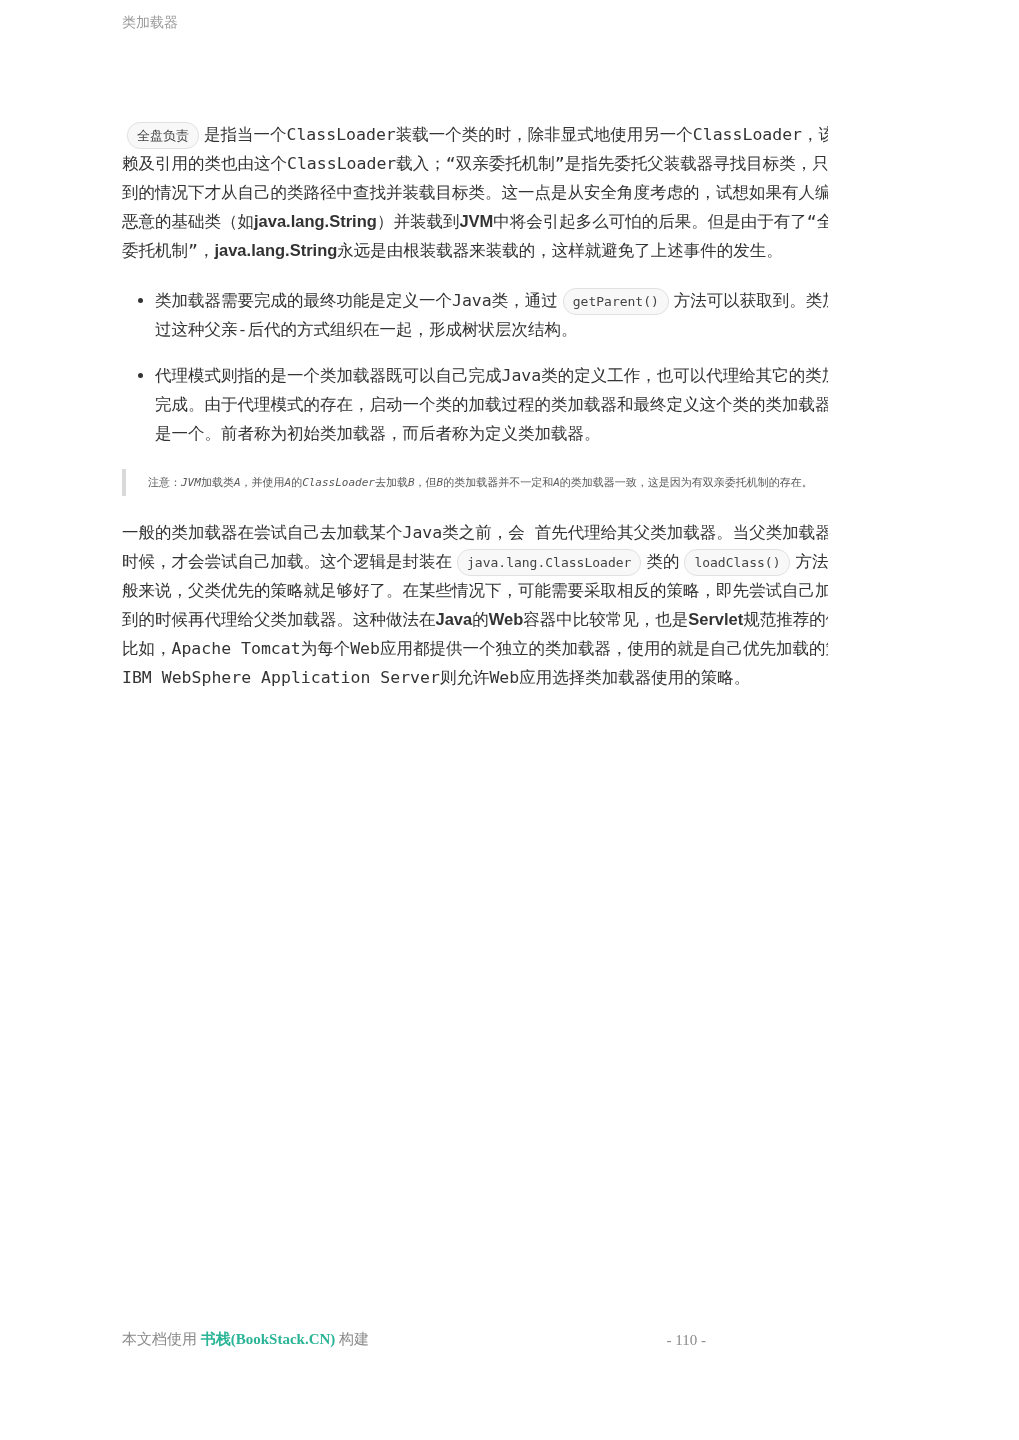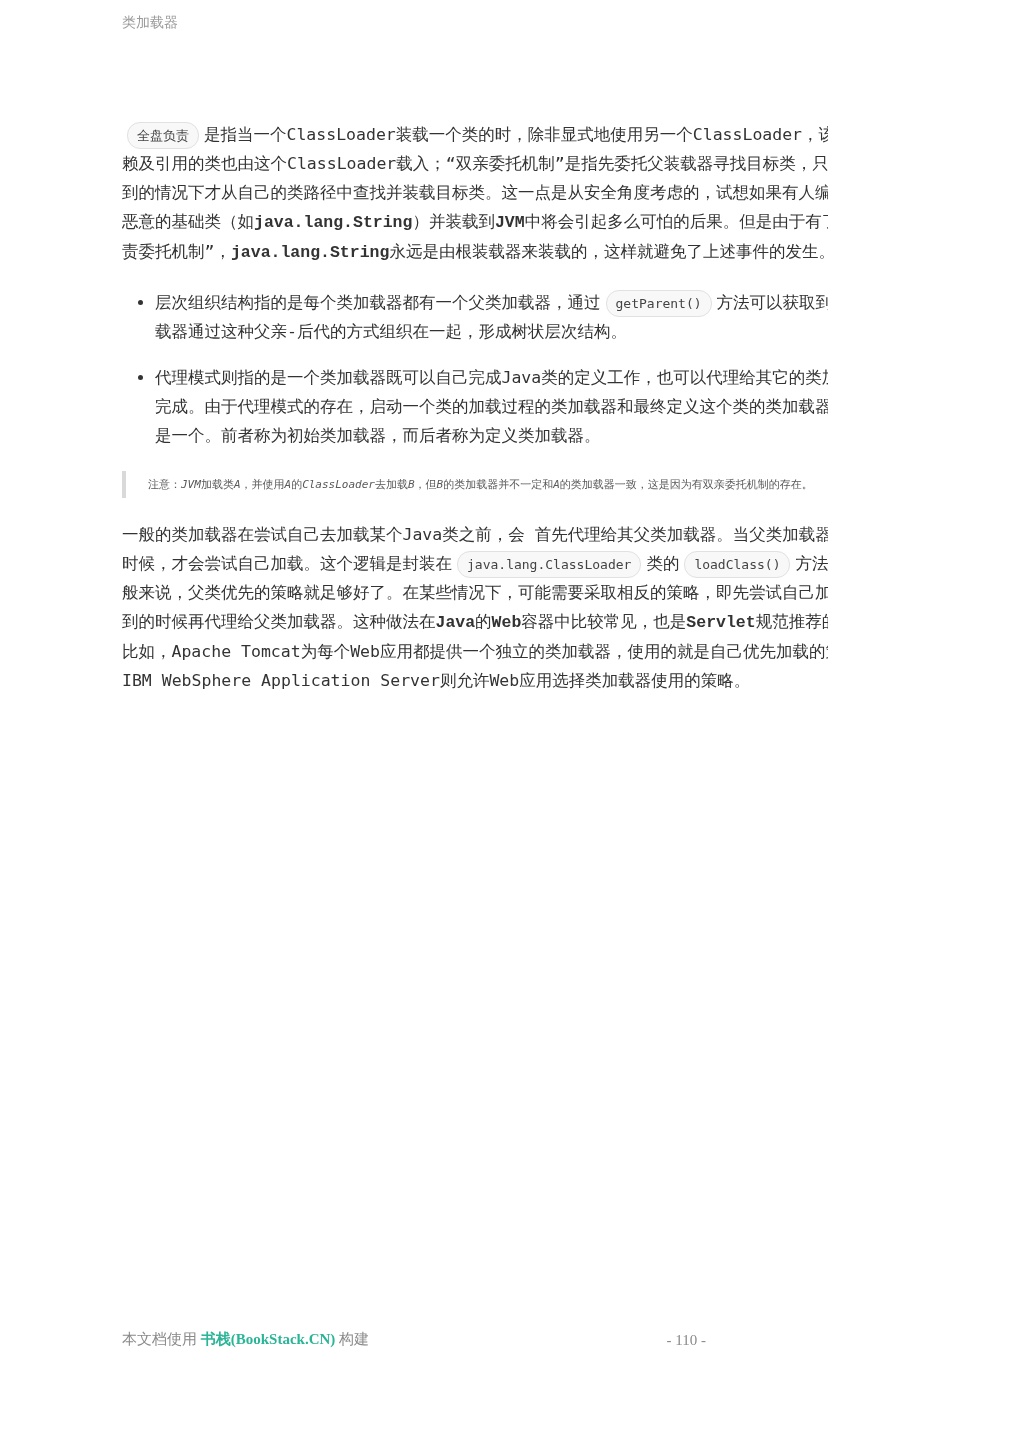--- a/index.html
+++ b/index.html
@@ -31,21 +31,21 @@
     color:#444444;
     background:#f8f8f8;
     border:1px solid #e1e1e1;
     border-radius:13px;
     padding:3px 9px;
     margin:0 5px;
     vertical-align:baseline;
     white-space:nowrap;
   }
   .seg-strong{
-    font-family:Liberation Mono, monospace;
+    font-family:Liberation Sans, sans-serif;
     font-weight:bold;
   }
   .seg-icode{
     font-family:"DejaVu Sans Mono","Liberation Mono",monospace;
     font-style:italic;
   }
   blockquote.note{
     margin:0 0 22px 0;
     border-left:4px solid #d9d9d9;
     padding:3px 10px 3px 22px;
@@ -65,21 +65,21 @@
 <div class="page">
 
   <div class="page-header">类加载器</div>
 
   <main class="doc-body">
 
     <p><span class="inline-code">全盘负责</span><span class="seg-text">是指当一个ClassLoader装载一个类的时，除非显式地使用另一个ClassLoader，该类所依赖及引用的类也由这个ClassLoader载入；“双亲委托机制”是指先委托父装载器寻找目标类，只有在找不到的情况下才从自己的类路径中查找并装载目标类。这一点是从安全角度考虑的，试想如果有人编写了一个恶意的基础类（如</span><span class="seg-strong">java.lang.String</span><span class="seg-text">）并装载到</span><span class="seg-strong">JVM</span><span class="seg-text">中将会引起多么可怕的后果。但是由于有了“全盘负责委托机制”，</span><span class="seg-strong">java.lang.String</span><span class="seg-text">永远是由根装载器来装载的，这样就避免了上述事件的发生。</span></p>
 
 
     <ul>
-      <li><span class="seg-text">层次组织结构指的是每个类加载器都有一个父类加载器，通过</span><span class="inline-code">getParent()</span><span class="seg-text">方法可以获取到。类加载器通过这种父亲-后代的方式组织在一起，形成树状层次结构。</span></li>
+      <li><span class="seg-text">类加载器需要完成的最终功能是定义一个Java类，通过</span><span class="inline-code">getParent()</span><span class="seg-text">方法可以获取到。类加载器通过这种父亲-后代的方式组织在一起，形成树状层次结构。</span></li>
       <li><span class="seg-text">代理模式则指的是一个类加载器既可以自己完成Java类的定义工作，也可以代理给其它的类加载器来完成。由于代理模式的存在，启动一个类的加载过程的类加载器和最终定义这个类的类加载器可能并不是一个。前者称为初始类加载器，而后者称为定义类加载器。</span></li>
     </ul>
 
 
     <blockquote class="note"><span class="seg-text">注意：</span><span class="seg-icode">JVM</span><span class="seg-text">加载类</span><span class="seg-icode">A</span><span class="seg-text">，并使用</span><span class="seg-icode">A</span><span class="seg-text">的</span><span class="seg-icode">ClassLoader</span><span class="seg-text">去加载</span><span class="seg-icode">B</span><span class="seg-text">，但</span><span class="seg-icode">B</span><span class="seg-text">的类加载器并不一定和</span><span class="seg-icode">A</span><span class="seg-text">的类加载器一致，这是因为有双亲委托机制的存在。</span></blockquote>
 
     <p><span class="seg-text">一般的类加载器在尝试自己去加载某个Java类之前，会 首先代理给其父类加载器。当父类加载器找不到的时候，才会尝试自己加载。这个逻辑是封装在</span><span class="inline-code">java.lang.ClassLoader</span><span class="seg-text">类的</span><span class="inline-code">loadClass()</span><span class="seg-text">方法中的。一般来说，父类优先的策略就足够好了。在某些情况下，可能需要采取相反的策略，即先尝试自己加载，找不到的时候再代理给父类加载器。这种做法在</span><span class="seg-strong">Java</span><span class="seg-text">的</span><span class="seg-strong">Web</span><span class="seg-text">容器中比较常见，也是</span><span class="seg-strong">Servlet</span><span class="seg-text">规范推荐的做法。 比如，Apache Tomcat为每个Web应用都提供一个独立的类加载器，使用的就是自己优先加载的策略。IBM WebSphere Application Server则允许Web应用选择类加载器使用的策略。</span></p>
 
   </main>
 

